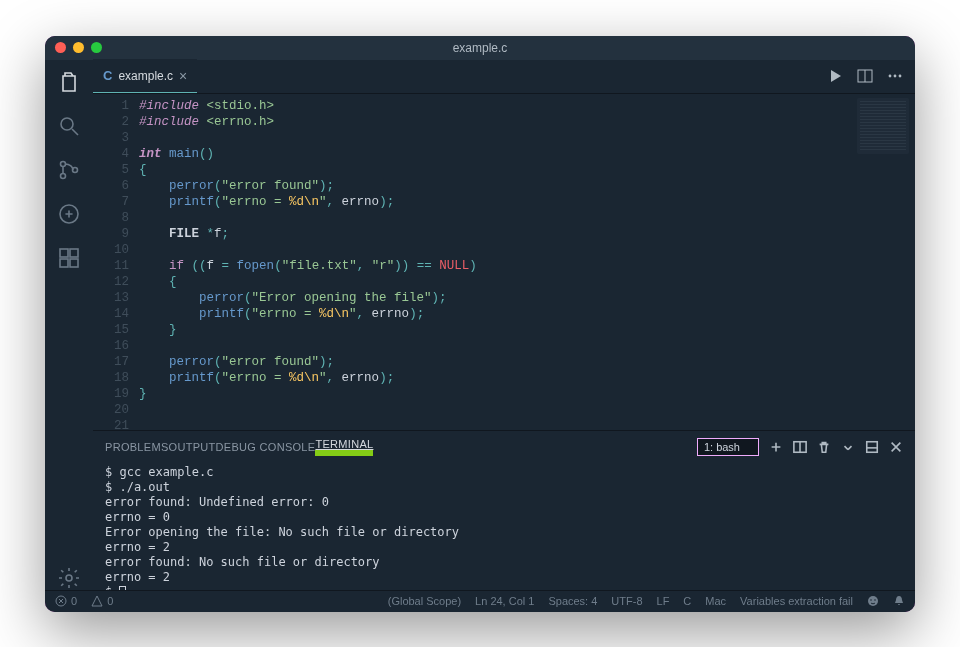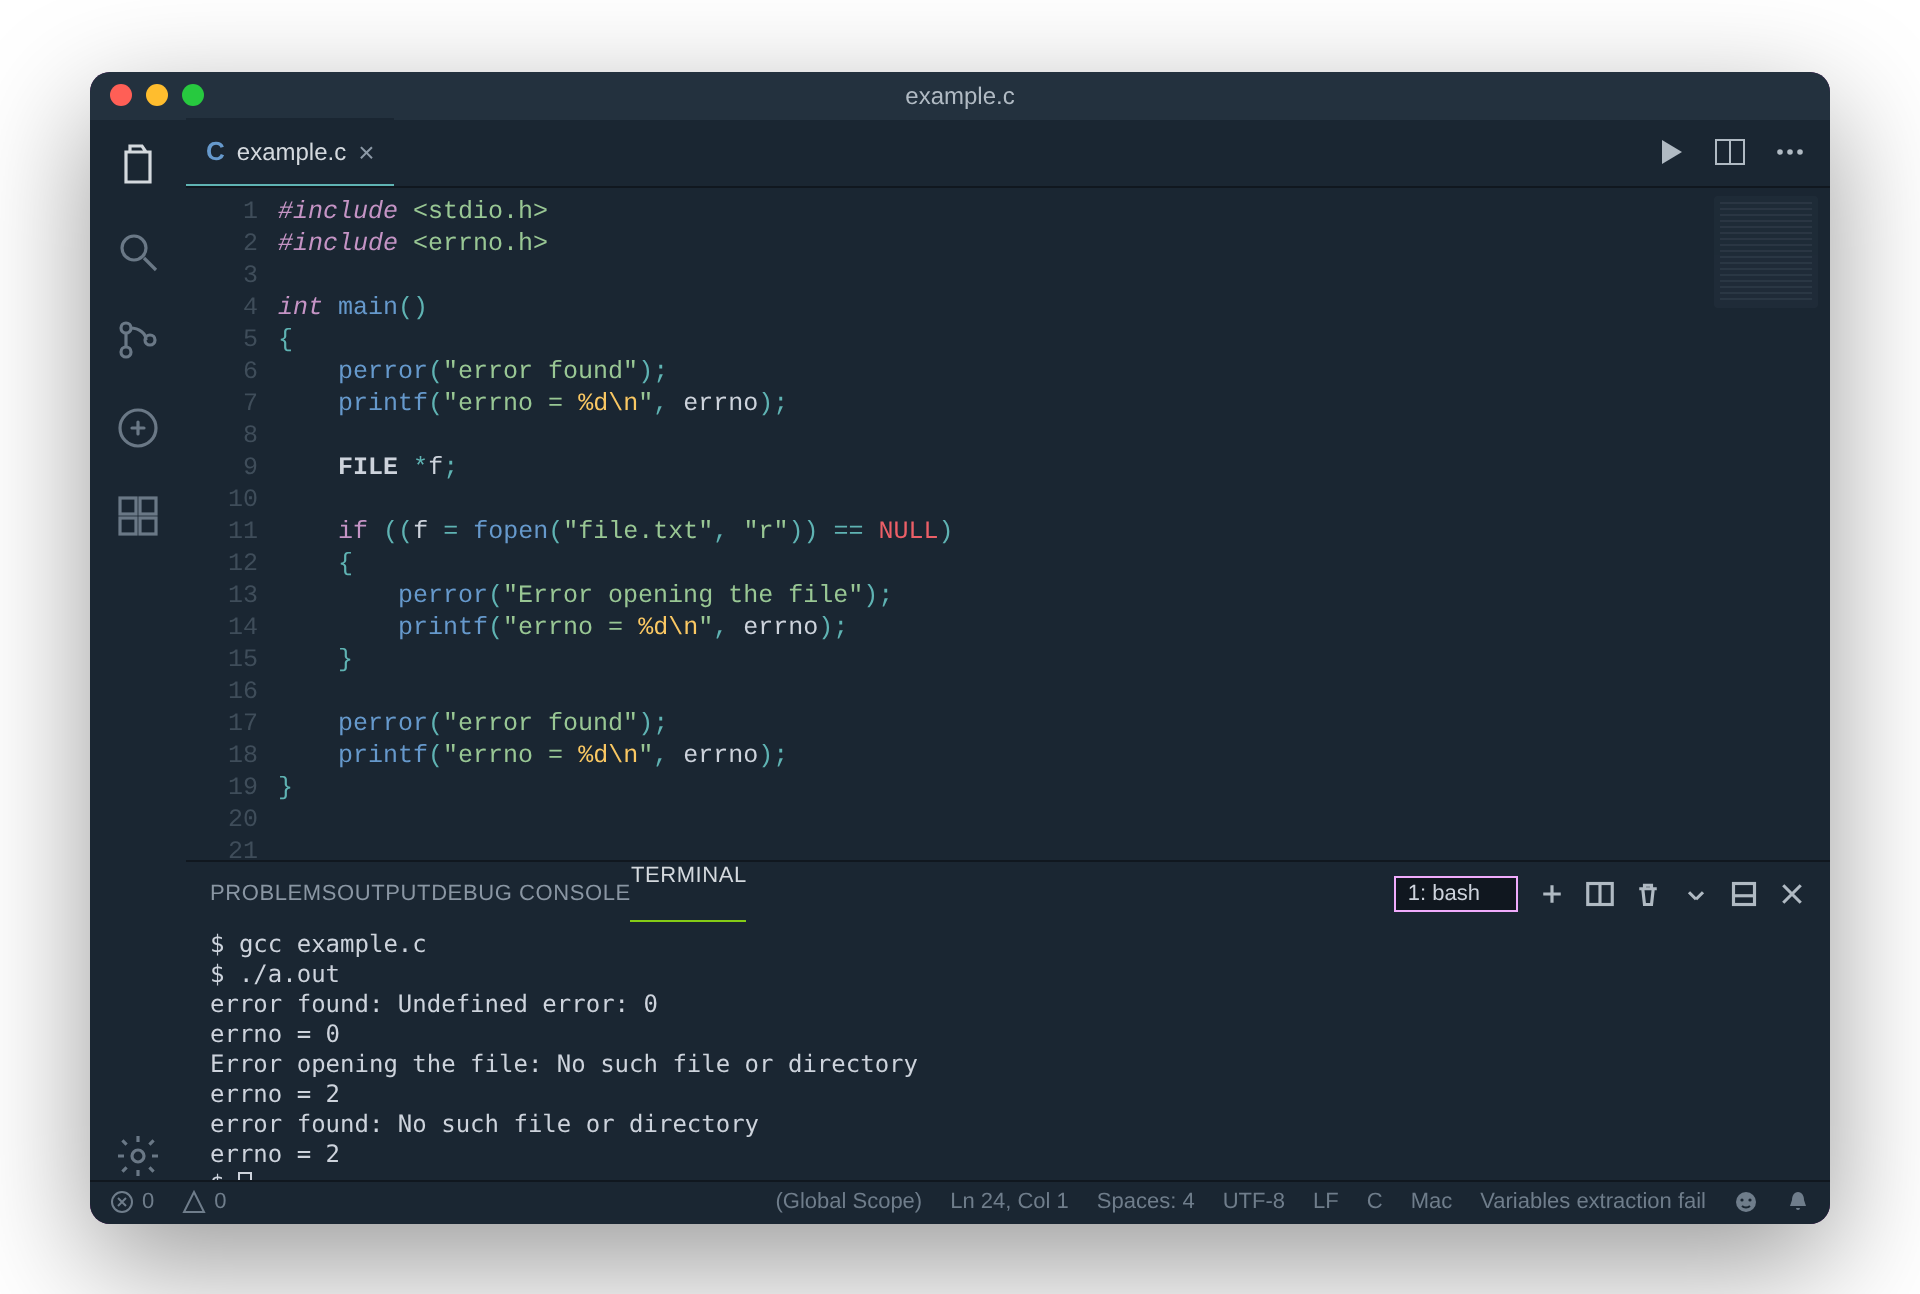--- a/index.html
+++ b/index.html
@@ -22,25 +22,25 @@
     .tab .c-badge { color:#6699cc; font-weight:600; font-size:13px; }
     .tab .close { color:#8c99a6; font-size:14px; cursor:pointer; }
     .tab-actions { margin-left:auto; display:flex; gap:14px; padding-right:12px; color:#b0bac3; }
     .tab-actions .ico { cursor:pointer; display:flex; }
     .tab-actions svg { width:16px; height:16px; fill:currentColor; }
     .editor { flex:1; display:flex; position:relative; background:#1a2632; font-family: Menlo, Monaco, 'Courier New', monospace; font-size:12.5px; line-height:16px; overflow:hidden; }
     .gutter { width:46px; text-align:right; padding:4px 10px 4px 0; color:#3f4d5a; user-select:none; }
     .code { flex:1; padding:4px 0; white-space:pre; color:#cdd3dc; overflow:hidden; }
     .minimap { position:absolute; top:4px; right:6px; width:52px; height:56px; opacity:.35; background:linear-gradient(#2a3744,#2a3744); border-radius:2px; }
     .minimap::before{content:"";position:absolute;inset:3px;background:repeating-linear-gradient(#4a5866 0 1px, transparent 1px 3px);}
-    .c-kw{color:#c594c5;} .c-ty{color:#c594c5;font-style:italic;} .c-str{color:#99c794;} .c-fn{color:#6699cc;} .c-id{color:#cdd3dc;font-weight:bold;} .c-op{color:#5fb3b3;} .c-const{color:#ec5f67;} .c-esc{color:#fac863;text-align:center;} .c-pre{color:#c594c5;font-style:italic;}
+    .c-kw{color:#c594c5;} .c-ty{color:#c594c5;font-style:italic;font-weight:bold;} .c-str{color:#99c794;} .c-fn{color:#6699cc;} .c-id{color:#cdd3dc;font-weight:bold;} .c-op{color:#5fb3b3;} .c-const{color:#ec5f67;} .c-esc{color:#fac863;text-align:center;} .c-pre{color:#c594c5;font-style:italic;}
     .panel { height:160px; border-top:1px solid #10171f; display:flex; flex-direction:column; background:#1a2632; }
     .panel-tabs { display:flex; align-items:center; height:32px; padding:0 12px; font-size:11px; color:#8a96a3; }
     .panel-tabs .pt { cursor:pointer; letter-spacing:.3px; }
-    .panel-tabs .pt.active { color:#d4d9de; border-bottom:1px solid #84cc16; padding-bottom:16px; }
+    .panel-tabs .pt.active { color:#d4d9de; border-bottom:6px solid #84cc16; padding-bottom:0;text-decoration:underline; }
     .panel-right { margin-left:auto; display:flex; align-items:center; gap:10px; color:#b0bac3; }
     .term-select { background:#10171f; color:#cdd3dc; border:1px solid #f0abfc; font-size:11px; padding:2px 18px 2px 6px; position:relative; }
     .panel-right .pico { cursor:pointer; display:flex; }
     .panel-right svg{width:14px;height:14px;fill:none;stroke:currentColor;stroke-width:1.8;}
     .terminal { flex:1; font-family:Menlo,Monaco,monospace; font-size:12px; color:#cdd3dc; padding:2px 12px; line-height:15px; white-space:pre; overflow:hidden; }
     .cursor-box{display:inline-block;width:7px;height:12px;border:1px solid #cdd3dc;vertical-align:middle;}
     .watermark { position:absolute; right:16px; bottom:42px; color:#3aa6c9; font-style:italic; font-family:'Brush Script MT',cursive; font-size:20px; }
     .statusbar { height:22px; background:#1a2632; border-top:1px solid #10171f; display:flex; align-items:center; font-size:11px; color:#6f7d8b; padding:0 10px; gap:14px; }
     .statusbar .sp{flex:1;}
     .statusbar .sitem{display:flex;align-items:center;gap:4px;cursor:pointer;}

